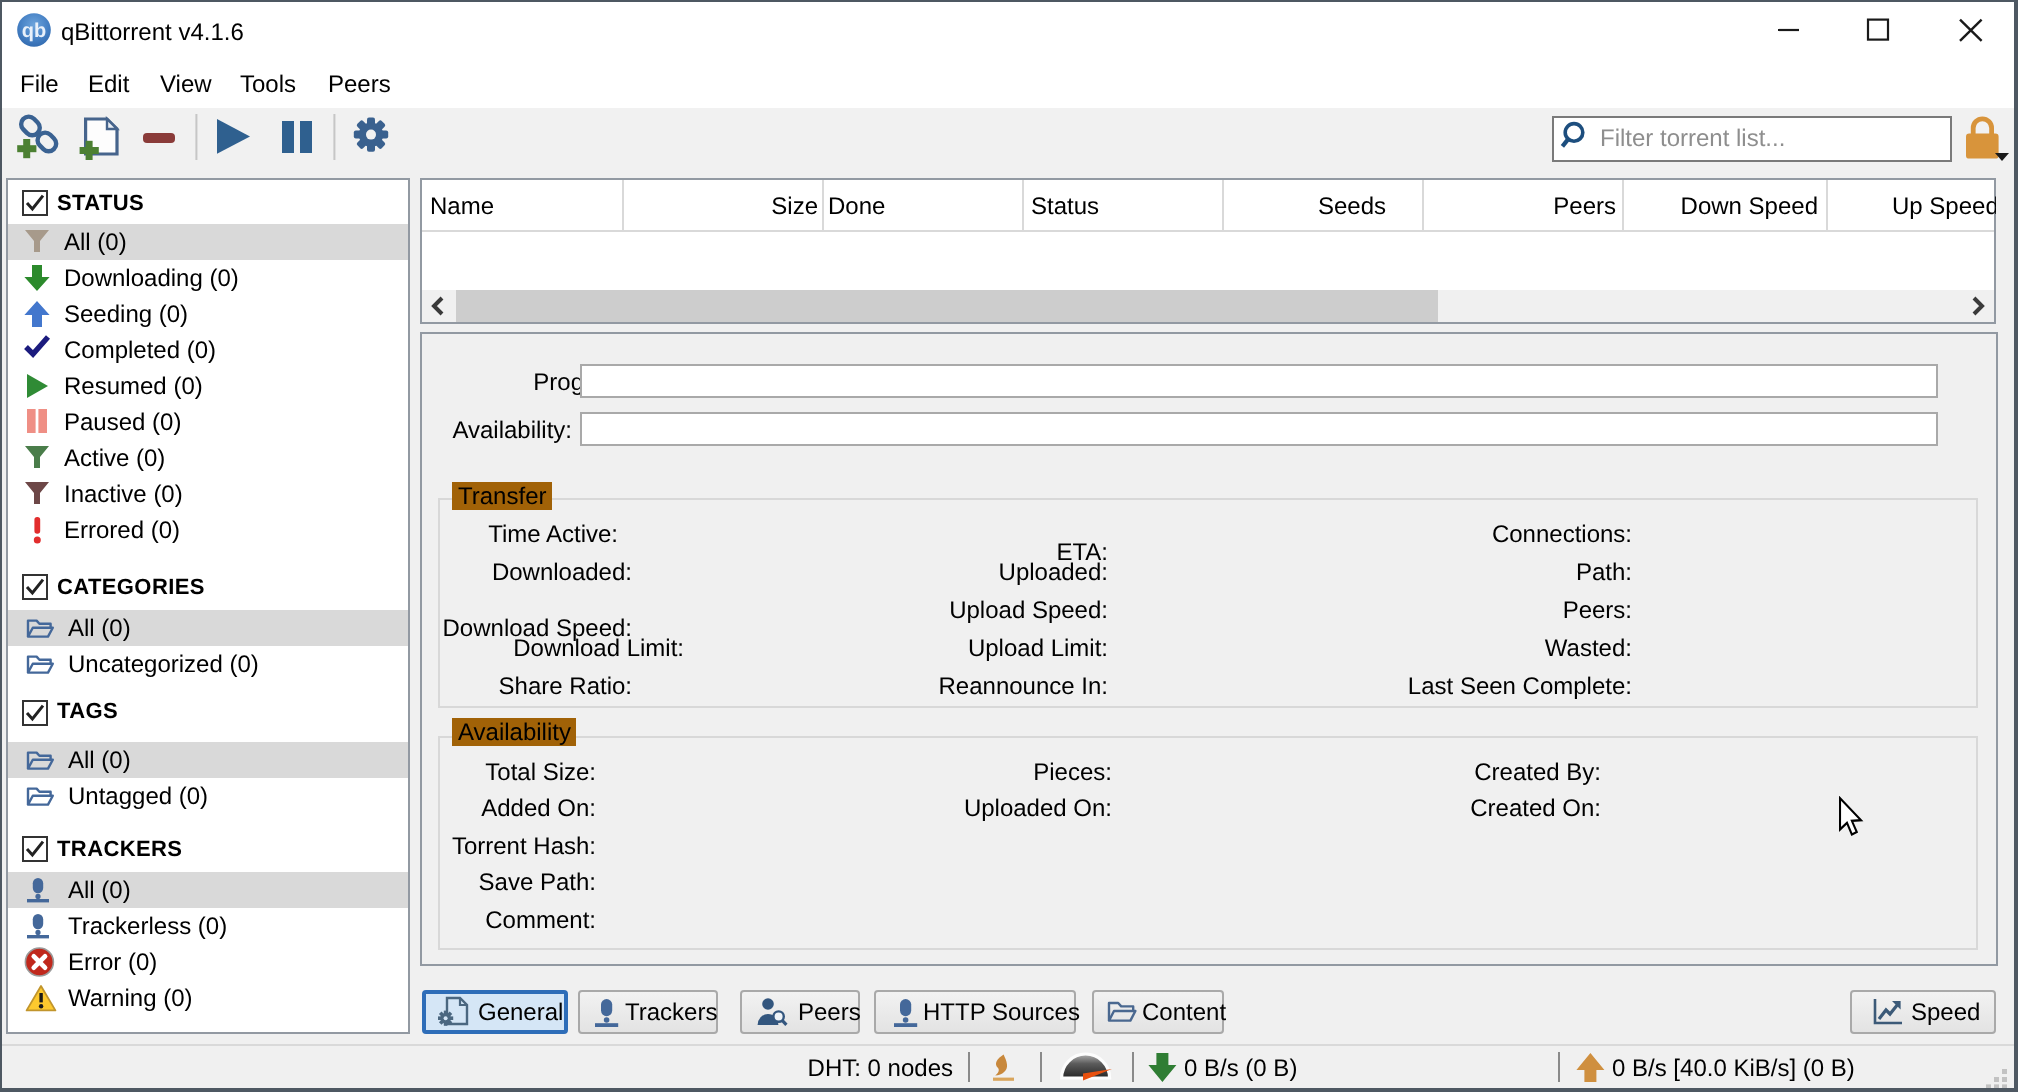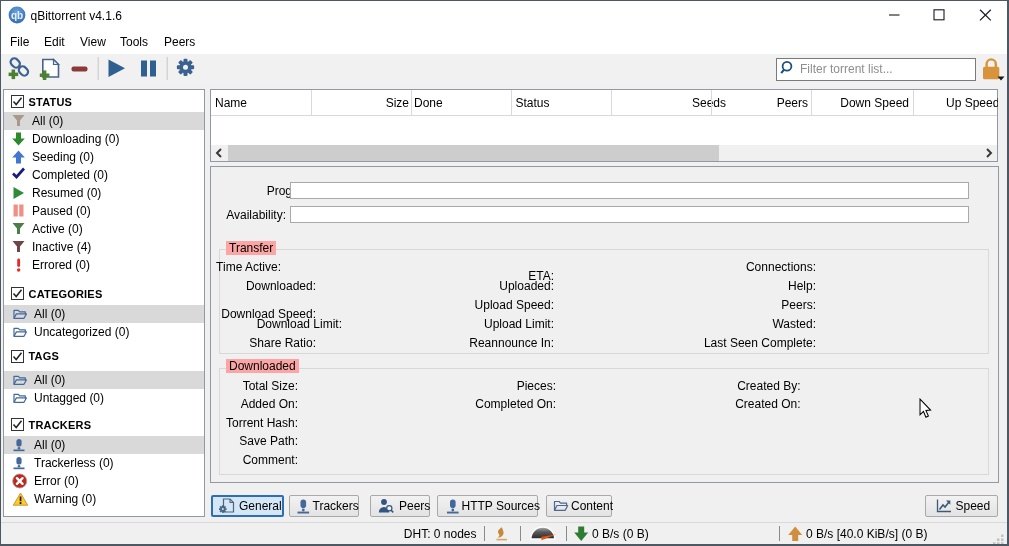--- a/index.html
+++ b/index.html
@@ -3,21 +3,21 @@
 html,body{margin:0;padding:0}
 *{box-sizing:border-box}
 #win{position:relative;width:1009px;height:546px;font-family:"Liberation Sans",sans-serif;font-size:12px;color:#000;background:#f0f0f0;overflow:hidden}
 .abs{position:absolute}
 .lbl{position:absolute;height:14px;line-height:14px;white-space:nowrap}
 .rl{position:absolute;height:14px;line-height:14px;white-space:nowrap;text-align:center}
 .hdr{position:absolute;height:13px;line-height:13px;font-weight:bold;font-size:11px;letter-spacing:0.2px;white-space:nowrap}
 .rowsel{background:#d9d9d9}
 .cb{position:absolute;width:13px;height:13px;border:1px solid #333;background:#fff}
 .gbox{position:absolute;border:1px solid #d8d8d8;background:#f0f0f0}
-.glab{position:absolute;background:#fca5a5;padding:0 3px;height:14px;line-height:14px;z-index:2}
+.glab{position:absolute;background:#a16207;padding:0 3px;height:14px;line-height:14px;z-index:2}
 .bar{position:absolute;border:1px solid #a9a9a9;background:#fff}
 .btn{position:absolute;height:22px;border:1px solid #a9a9a9;border-radius:2px;background:linear-gradient(#f2f2f2,#e3e3e3)}
 .btxt{position:absolute;top:3px;height:15px;line-height:15px;white-space:nowrap}
 .coldiv{position:absolute;top:90px;height:25px;width:1px;background:#d9d9d9}
 .ssep{position:absolute;top:526px;height:15px;width:1px;background:#8a8a8a}
 </style></head><body>
 <div id="win">
 
   <div class="abs" style="left:1px;top:1px;width:1006px;height:53px;background:#fff"></div>
 
@@ -128,21 +128,21 @@
       <polyline points="2.5,6.5 5.2,9.5 10.5,2.8" fill="none" stroke="#222" stroke-width="1.5"></polyline>
     </svg>
 
   <div class="lbl" style="left:32px;top:114px">All (0)</div>
   <div class="lbl" style="left:32px;top:132px">Downloading (0)</div>
   <div class="lbl" style="left:32px;top:150px">Seeding (0)</div>
   <div class="lbl" style="left:32px;top:168px">Completed (0)</div>
   <div class="lbl" style="left:32px;top:186px">Resumed (0)</div>
   <div class="lbl" style="left:32px;top:204px">Paused (0)</div>
   <div class="lbl" style="left:32px;top:222px">Active (0)</div>
-  <div class="lbl" style="left:32px;top:240px">Inactive (4)</div>
+  <div class="lbl" style="left:32px;top:240px">Inactive (0)</div>
   <div class="lbl" style="left:32px;top:258px">Errored (0)</div>
   <div class="lbl" style="left:34px;top:307px">All (0)</div>
   <div class="lbl" style="left:34px;top:325px">Uncategorized (0)</div>
   <div class="lbl" style="left:34px;top:373px">All (0)</div>
   <div class="lbl" style="left:34px;top:391px">Untagged (0)</div>
   <div class="lbl" style="left:34px;top:438px">All (0)</div>
   <div class="lbl" style="left:34px;top:456px">Trackerless (0)</div>
   <div class="lbl" style="left:34px;top:474px">Error (0)</div>
   <div class="lbl" style="left:34px;top:492px">Warning (0)</div>
 
@@ -196,21 +196,21 @@
       <rect x="6.7" y="4" width="1.7" height="4.7" fill="#1a1a1a"></rect>
       <circle cx="7.55" cy="10.6" r="1.1" fill="#1a1a1a"></circle>
     </g>
   </svg>
 
   <div class="abs" style="left:210px;top:89px;width:788px;height:72.5px;background:#fff;border:1px solid #9299a2"></div>
   <div class="lbl" style="left:215px;top:96px">Name</div>
   <div class="rl" style="right:600px;top:96px">Size</div>
   <div class="lbl" style="left:414px;top:96px">Done</div>
   <div class="lbl" style="left:515.5px;top:96px">Status</div>
-  <div class="rl" style="right:283px;top:96px">Seeds</div>
+  <div class="rl" style="right:316px;top:96px">Seeds</div>
   <div class="rl" style="right:201px;top:96px">Peers</div>
   <div class="rl" style="right:100px;top:96px">Down Speed</div>
   <div class="lbl" style="left:946px;top:96px;width:51.5px;overflow:hidden">Up Speed</div>
   <div class="coldiv" style="left:311px"></div>
   <div class="coldiv" style="left:411px"></div>
   <div class="coldiv" style="left:511px"></div>
   <div class="coldiv" style="left:611px"></div>
   <div class="coldiv" style="left:711px"></div>
   <div class="coldiv" style="left:811px"></div>
   <div class="coldiv" style="left:913px"></div>
@@ -224,43 +224,43 @@
   </svg>
 
   <div class="abs" style="left:210px;top:166px;width:789px;height:317px;background:#f0f0f0;border:1px solid #9299a2"></div>
   <div class="rl" style="right:691px;top:183.5px">Progress:</div>
   <div class="bar" style="left:290px;top:181.5px;width:679px;height:17.5px"></div>
   <div class="rl" style="right:723px;top:207.5px">Availability:</div>
   <div class="bar" style="left:290px;top:205.5px;width:679px;height:17px"></div>
 
   <div class="gbox" style="left:219px;top:249px;width:770px;height:105px"></div>
   <div class="glab" style="left:226px;top:240.5px">Transfer</div>
-  <div class="rl" style="right:728px;top:259.5px">Time Active:</div>
+  <div class="rl" style="right:700px;top:259.5px">Time Active:</div>
   <div class="rl" style="right:455px;top:269px">ETA:</div>
   <div class="rl" style="right:193px;top:259.5px">Connections:</div>
   <div class="rl" style="right:693px;top:278.5px">Downloaded:</div>
   <div class="rl" style="right:455px;top:278.5px">Uploaded:</div>
-  <div class="rl" style="right:193px;top:278.5px">Help:</div>
+  <div class="rl" style="right:193px;top:278.5px">Path:</div>
   <div class="rl" style="right:693px;top:307px">Download Speed:</div>
   <div class="rl" style="right:455px;top:297.5px">Upload Speed:</div>
   <div class="rl" style="right:193px;top:297.5px">Peers:</div>
   <div class="rl" style="right:667px;top:316.5px">Download Limit:</div>
   <div class="rl" style="right:455px;top:316.5px">Upload Limit:</div>
   <div class="rl" style="right:193px;top:316.5px">Wasted:</div>
   <div class="rl" style="right:693px;top:335.5px">Share Ratio:</div>
   <div class="rl" style="right:455px;top:335.5px">Reannounce In:</div>
   <div class="rl" style="right:193px;top:335.5px">Last Seen Complete:</div>
 
   <div class="gbox" style="left:219px;top:367.5px;width:770px;height:107.5px"></div>
-  <div class="glab" style="left:226px;top:359px">Downloaded</div>
+  <div class="glab" style="left:226px;top:359px">Availability</div>
   <div class="rl" style="right:711px;top:378.5px">Total Size:</div>
   <div class="rl" style="right:453px;top:378.5px">Pieces:</div>
   <div class="rl" style="right:208.5px;top:378.5px">Created By:</div>
   <div class="rl" style="right:711px;top:397px">Added On:</div>
-  <div class="rl" style="right:453px;top:397px">Completed On:</div>
+  <div class="rl" style="right:453px;top:397px">Uploaded On:</div>
   <div class="rl" style="right:208.5px;top:397px">Created On:</div>
   <div class="rl" style="right:711px;top:415.5px">Torrent Hash:</div>
   <div class="rl" style="right:711px;top:434px">Save Path:</div>
   <div class="rl" style="right:711px;top:452.5px">Comment:</div>
 
   <div class="abs" style="left:211px;top:495px;width:72.5px;height:21.5px;border:2px solid #2e6db8;border-radius:2px;background:#d5e6f6"></div>
   <div class="btn" style="left:289.3px;top:495px;width:70px;height:21.5px"></div>
   <div class="btn" style="left:369.5px;top:495px;width:60px;height:21.5px"></div>
   <div class="btn" style="left:436.5px;top:495px;width:101px;height:21.5px"></div>
   <div class="btn" style="left:546px;top:495px;width:66.3px;height:21.5px"></div>

